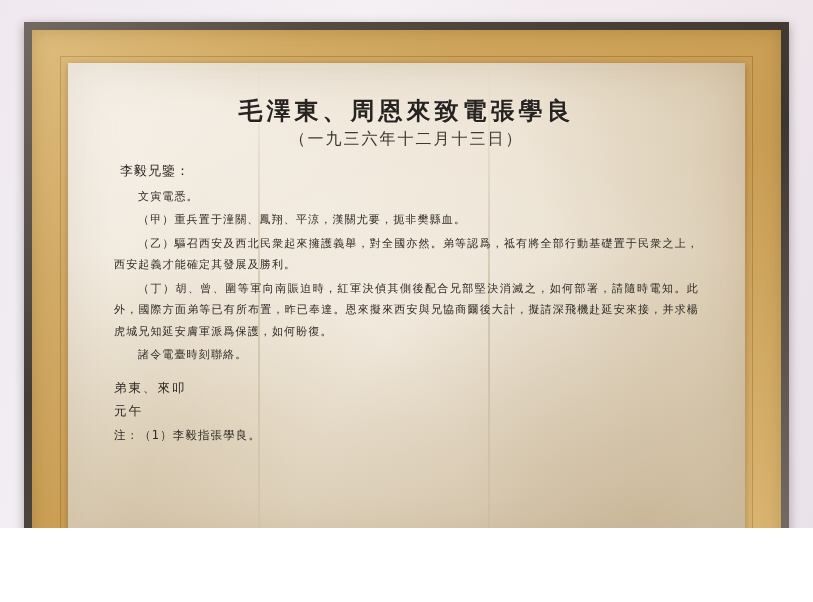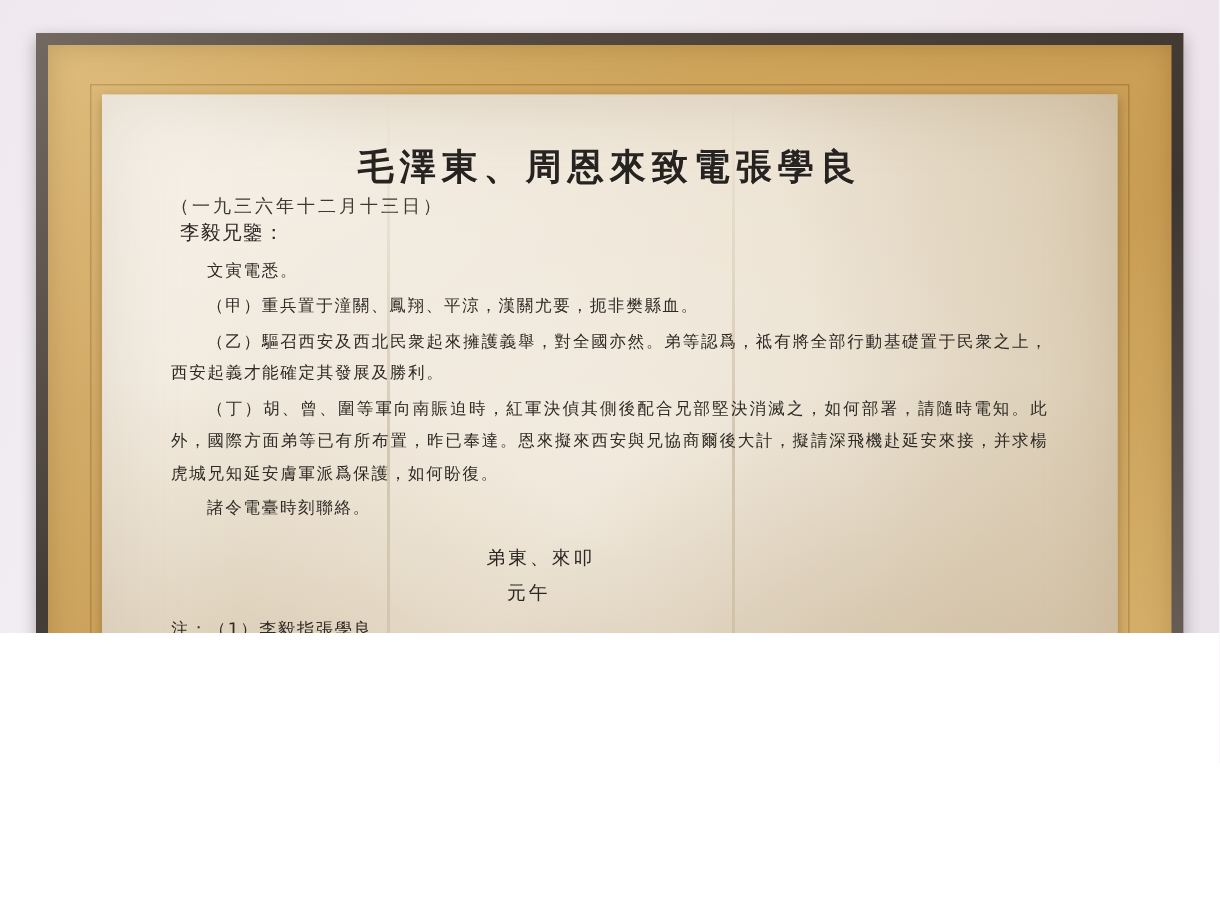--- a/index.html
+++ b/index.html
@@ -3,21 +3,21 @@
 <meta charset="utf-8">
 <style>
   html, body {
     margin: 0;
     padding: 0;
     background: #ffffff;
   }
   #page {
     position: relative;
     width: 813px;
-    height: 422px;
+    height: 528px;
     overflow: hidden;
     background: #f3eff3;
     font-family: "DejaVu Sans", sans-serif;
   }
   
   .wall {
     position: absolute;
     inset: 0;
     background:
       linear-gradient(115deg, #efe9ef 0%, #f4f0f4 35%, #efe7ec 70%, #e9e2e9 100%);
@@ -101,46 +101,46 @@
     text-align: center;
     font-family: "DejaVu Serif", serif;
     font-size: 24px;
     font-weight: 700;
     letter-spacing: 4px;
     color: #262320;
     margin: 6px 0 2px 0;
     text-shadow: 0 1px 0 rgba(255,255,255,0.35);
   }
   .doc-date {
-    text-align: left;
-    font-size: 12px;
+    text-align: center;
+    font-size: 16px;
     letter-spacing: 2px;
     color: #3d3831;
-    margin: 0 0 0 0;
+    margin: 0 0 12px 0;
   }
   .salutation {
     font-size: 13px;
     letter-spacing: 1px;
     margin: 0 0 6px 6px;
     color: #2b2722;
   }
   .para {
     font-size: 11px;
     line-height: 1.95;
     letter-spacing: 1.15px;
     text-align: justify;
     margin: 0 0 2px 0;
     color: #2e2a25;
   }
   .para.indent {
     text-indent: 24px;
   }
   .closing {
     margin-top: 10px;
-    text-align: center;
+    text-align: left;
     padding-right: 92px;
     font-size: 12.5px;
     letter-spacing: 2px;
     line-height: 1.9;
     color: #2b2722;
   }
   .closing div + div {
     padding-right: 16px;
   }
   .notes {

